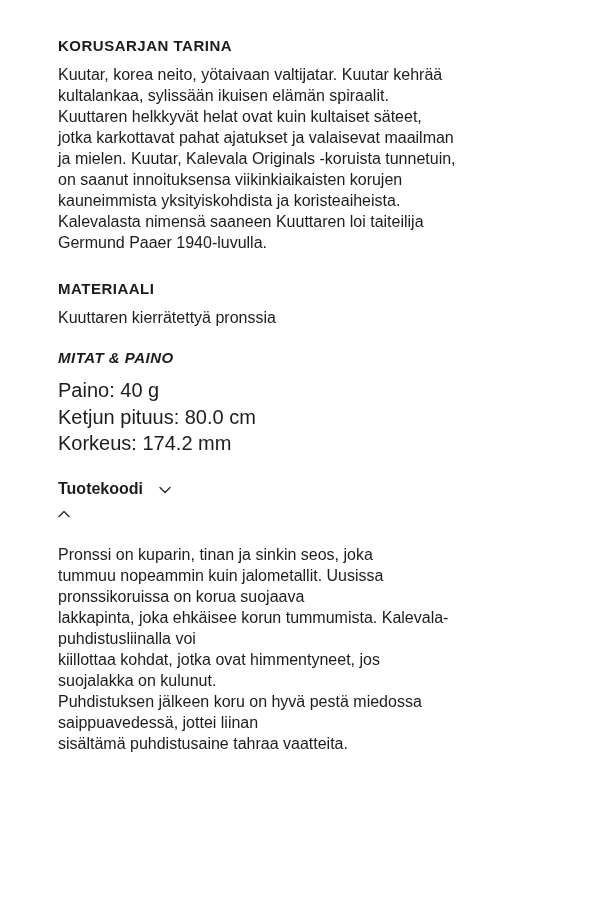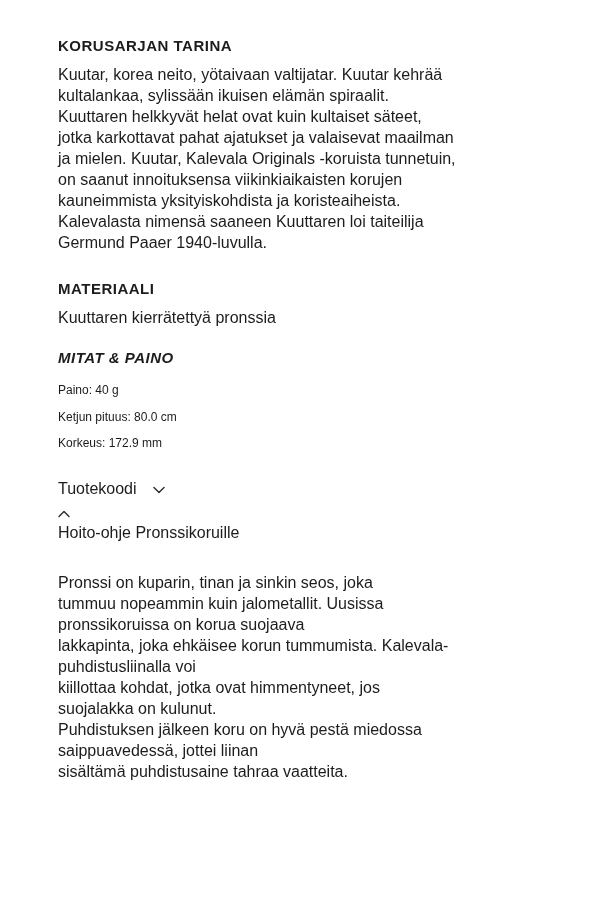--- a/index.html
+++ b/index.html
@@ -31,32 +31,33 @@
     font-size: 16px;
     line-height: 21px;
     font-weight: 400;
     margin: 0;
     white-space: pre-line;
   }
   .story-heading { margin-bottom: 8px; }
   .material-heading { margin-top: 26px; margin-bottom: 8px; }
   .dims-heading { margin-top: 20px; margin-bottom: 9px; font-style: italic; }
   .dims-row {
-    font-size: 12px;
+    font-size: 20px;
     line-height: 26.5px;
   }
   .accordions { margin-top: 19px; }
   .acc-row {
     display: flex;
     align-items: center;
     gap: 16px;
     font-size: 16px;
     line-height: 26px;
     cursor: pointer;
     width: fit-content;
+    font-weight: bold;
   }
   .acc-row + .acc-row { margin-top: 6px; }
   .acc-chevron {
     display: inline-flex;
     align-items: center;
     margin-top: 2px;
   }
   .acc-chevron svg {
     display: block;
     stroke: #2a2a2a;
@@ -91,21 +92,21 @@
 
   <h3 class="sec-heading material-heading">MATERIAALI</h3>
 
   <p class="body-text">Kuuttaren kierrätettyä pronssia</p>
 
   <h3 class="sec-heading dims-heading">MITAT &amp; PAINO</h3>
 
   <div>
     <div class="dims-row">Paino: 40 g</div>
     <div class="dims-row">Ketjun pituus: 80.0 cm</div>
-    <div class="dims-row">Korkeus: 172.9 mm</div>
+    <div class="dims-row">Korkeus: 174.2 mm</div>
   </div>
 
   <div class="accordions">
 
     <div class="acc-row">
       <span>Tuotekoodi</span>
       <span class="acc-chevron">
         <svg width="12" height="8" viewBox="0 0 12 8">
           <polyline points="1,1.5 6,6.5 11,1.5"></polyline>
         </svg>
@@ -113,21 +114,20 @@
     </div>
 
     <div class="acc-row">
       <span class="acc-chevron">
         <svg width="12" height="8" viewBox="0 0 12 8">
           <polyline points="1,6.5 6,1.5 11,6.5"></polyline>
         </svg>
       </span>
     </div>
 
-    <div class="care-title">Hoito-ohje Pronssikoruille</div>
 
     <p class="body-text care-body">Pronssi on kuparin, tinan ja sinkin seos, joka
 tummuu nopeammin kuin jalometallit. Uusissa
 pronssikoruissa on korua suojaava
 lakkapinta, joka ehkäisee korun tummumista. Kalevala-
 puhdistusliinalla voi
 kiillottaa kohdat, jotka ovat himmentyneet, jos
 suojalakka on kulunut.
 Puhdistuksen jälkeen koru on hyvä pestä miedossa
 saippuavedessä, jottei liinan

